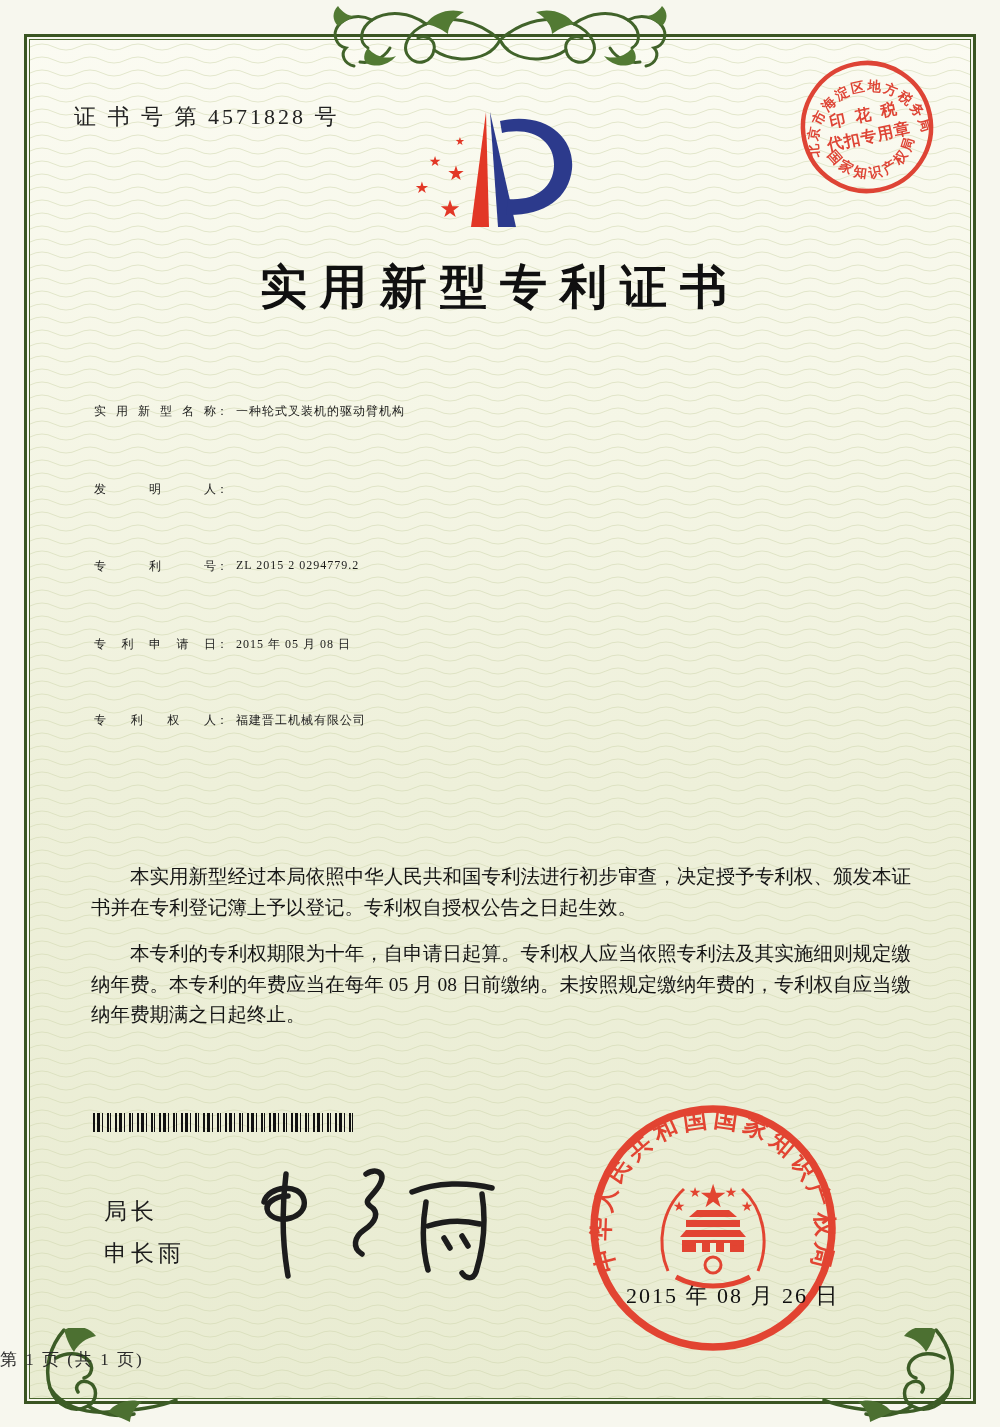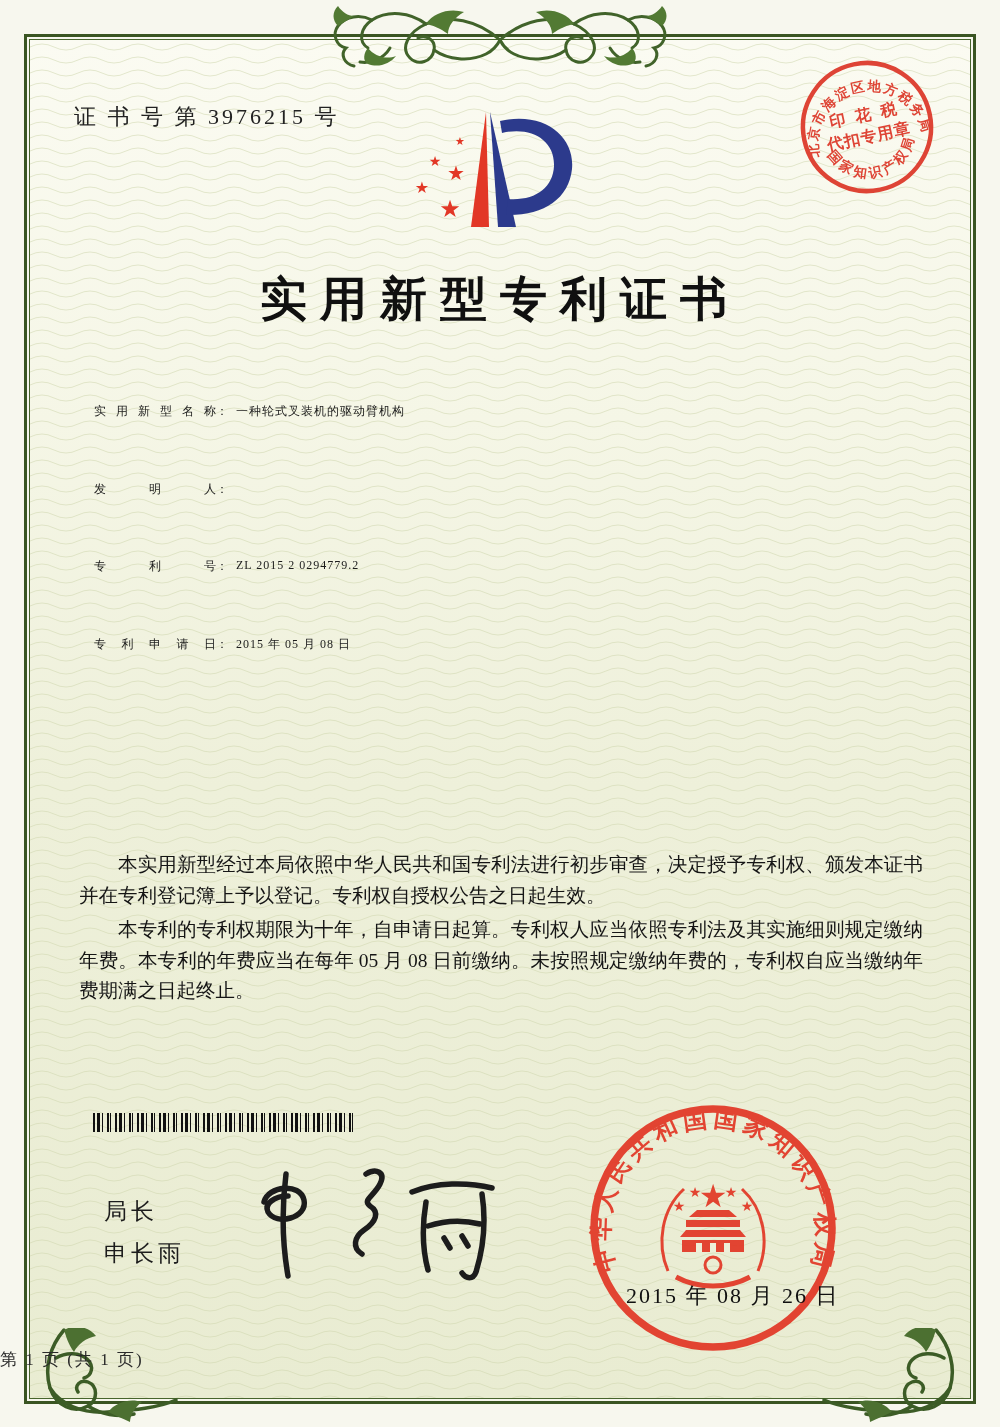--- a/index.html
+++ b/index.html
@@ -25,39 +25,39 @@
   .waves{position:absolute;inset:0;width:100%;height:100%;}
   .orn{position:absolute;z-index:2;}
   
   .cert-no{
     position:absolute;left:74px;top:102px;z-index:3;
     font-size:22px;letter-spacing:3px;color:#222;
   }
   .tax-stamp{position:absolute;left:792px;top:52px;z-index:4;transform:rotate(-12deg);opacity:.95;}
   .logo{position:absolute;left:405px;top:103px;z-index:3;}
   .title{
-    position:absolute;left:0;right:0;top:256px;z-index:3;margin:12px;
+    position:absolute;left:0;right:0;top:256px;z-index:3;margin:0;
     text-align:center;font-size:47px;font-weight:700;letter-spacing:13px;
     padding-left:0;color:#101010;
   }
   
   .field{position:absolute;left:94px;z-index:3;font-size:12px;white-space:nowrap;}
   .flabel{
     display:inline-block;width:122px;text-align:justify;text-align-last:justify;
     vertical-align:top;
   }
   .fcolon{display:inline-block;vertical-align:top;}
   .fvalue{display:inline-block;vertical-align:top;margin-left:8px;letter-spacing:1px;}
   .fvalue .vline{display:block;line-height:32px;}
   
   .body-text{
     position:absolute;left:75px;width:852px;top:846px;z-index:3;
     font-size:19.5px;line-height:30.5px;text-align:justify;color:#151515;
   }
-  .body-text p{margin:4px;text-indent:2em;}
+  .body-text p{margin:16px;text-indent:2em;}
   
   .barcode{
     position:absolute;left:93px;top:1113px;width:262px;height:19px;z-index:3;
     background:
       repeating-linear-gradient(90deg,
         #111 0 2px,transparent 2px 4px,
         #111 4px 7px,transparent 7px 9px,
         #111 9px 10px,transparent 10px 14px,
         #111 14px 16px,transparent 16px 17px,
         #111 17px 18px,transparent 18px 22px);
@@ -141,21 +141,21 @@
       <path d="M20 60 C 30 76 52 86 78 84 C 104 82 128 80 146 72"></path>
       <path d="M58 78 C 70 86 88 90 104 86"></path>
       <path d="M26 30 C 36 24 50 24 58 32 C 64 38 62 48 54 50"></path>
     </g>
     <g fill="#4c7031">
       <path d="M34 2 C 44 -4 58 -2 66 8 C 56 10 48 16 44 24 C 38 16 36 8 34 2Z"></path>
       <path d="M78 84 C 86 74 100 70 112 74 C 104 80 100 88 100 94 C 92 90 84 87 78 84Z"></path>
     </g>
   </svg>
 
-  <div class="cert-no">证 书 号 第 3976215 号</div>
+  <div class="cert-no">证 书 号 第 4571828 号</div>
 
   <svg class="tax-stamp" width="150" height="150" viewBox="0 0 150 150">
     <circle cx="75" cy="75" r="64" fill="none" stroke="#dd3b2c" stroke-width="4.5"></circle>
     <defs>
       <path id="taxTop" d="M 22 92 A 53 53 0 1 1 128 92" fill="none"></path>
       <path id="taxBottom" d="M 29 88 A 47 47 0 0 0 121 88" fill="none"></path>
     </defs>
     <text class="stamp-text" fill="#dd3b2c" font-size="13.5" style="letter-spacing:2px;">
       <textPath href="#taxTop" startOffset="50%" text-anchor="middle">北京市海淀区地方税务局</textPath>
     </text>
@@ -190,20 +190,23 @@
   </div>
 
   <div class="field" style="top:558px;">
     <span class="flabel">专利号</span><span class="fcolon">：</span><span class="fvalue">ZL 2015 2 0294779.2</span>
   </div>
 
   <div class="field" style="top:636px;">
     <span class="flabel">专利申请日</span><span class="fcolon">：</span><span class="fvalue">2015 年 05 月 08 日</span>
   </div>
 
+  <div class="field" style="top:712px;">
+    <span class="flabel">专利权人</span><span class="fcolon">：</span><span class="fvalue">福建晋工机械有限公司</span>
+  </div>
 
 
   <div class="body-text">
     <p>本实用新型经过本局依照中华人民共和国专利法进行初步审查，决定授予专利权、颁发本证书并在专利登记簿上予以登记。专利权自授权公告之日起生效。</p>
     <p>本专利的专利权期限为十年，自申请日起算。专利权人应当依照专利法及其实施细则规定缴纳年费。本专利的年费应当在每年 05 月 08 日前缴纳。未按照规定缴纳年费的，专利权自应当缴纳年费期满之日起终止。</p>
   </div>
 
   <div class="barcode"></div>
 
   <div class="signer-title">局长</div>

